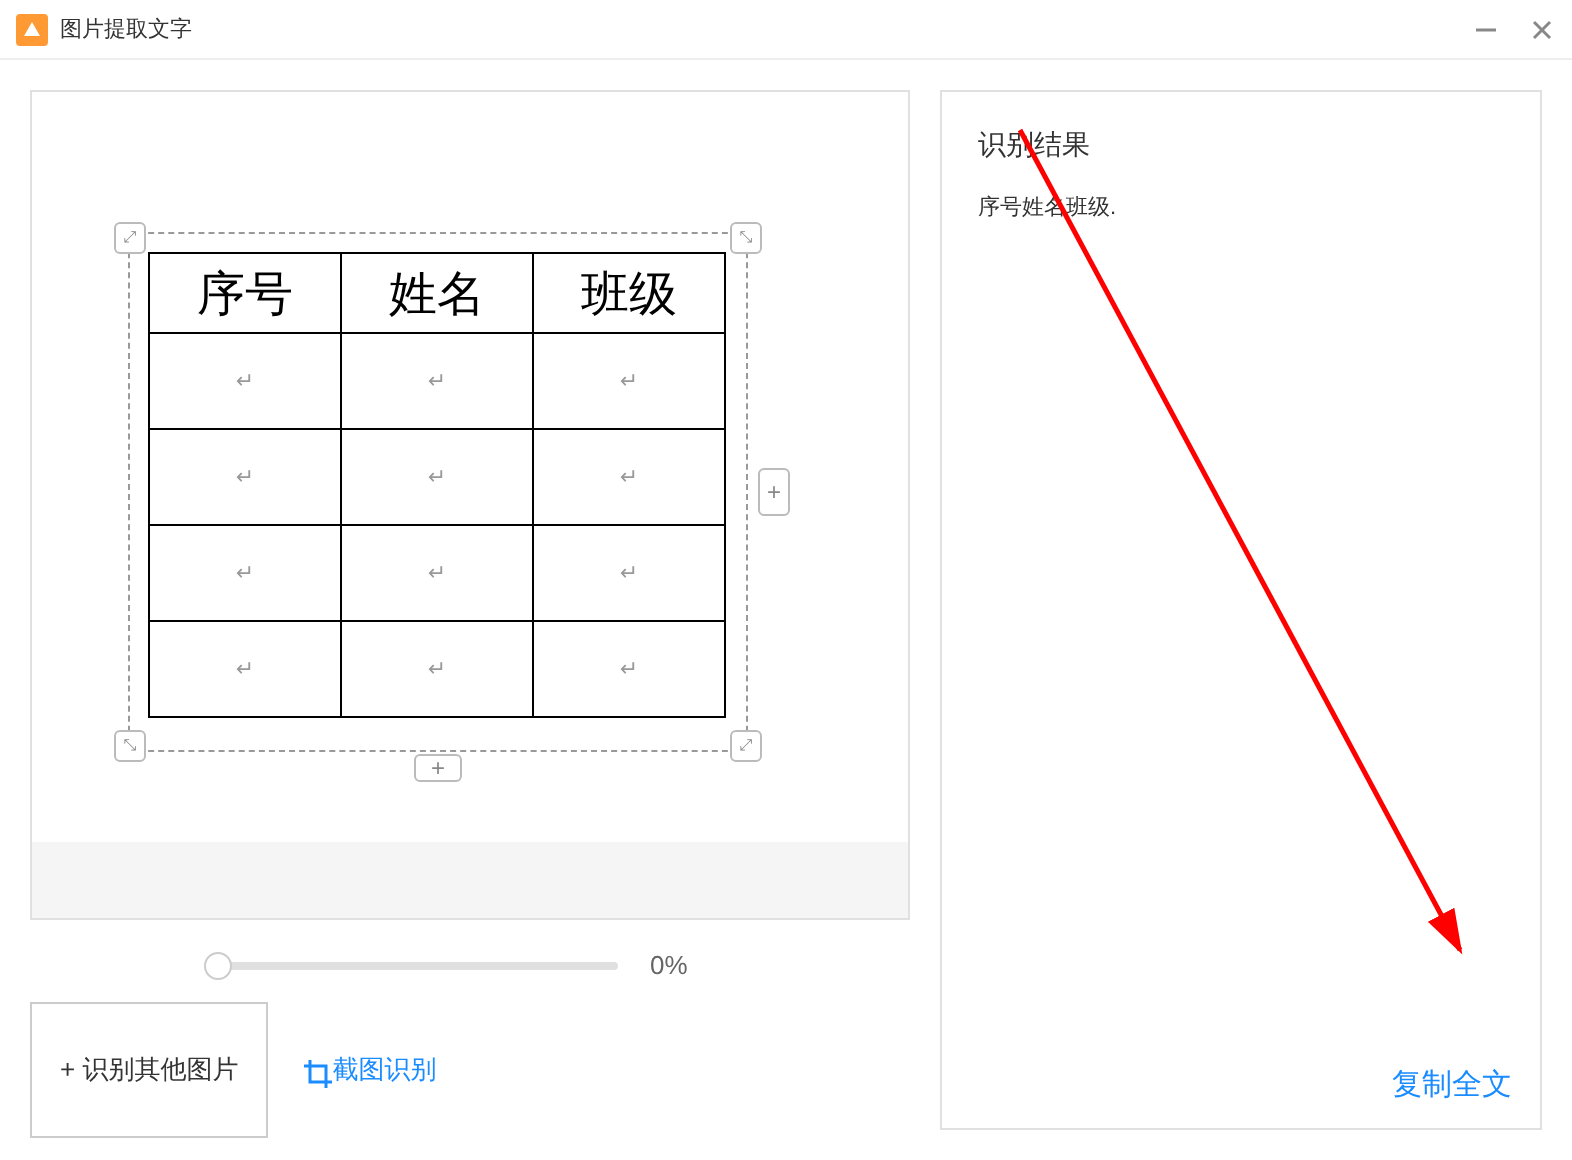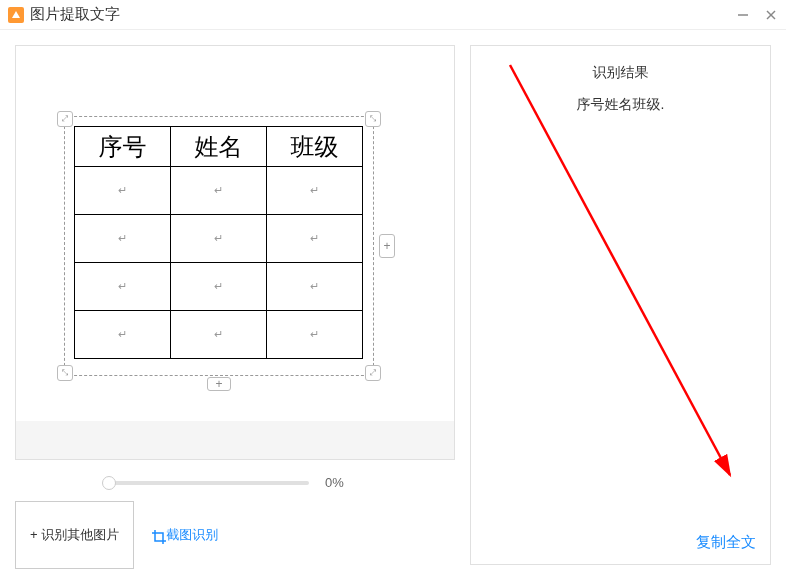--- a/index.html
+++ b/index.html
@@ -2,21 +2,21 @@
 <html><head>
   <meta charset="utf-8">
   <style>
     * { margin: 0; padding: 0; box-sizing: border-box; }
     body { font-family: "Microsoft YaHei", "PingFang SC", sans-serif; background: #f5f5f5; width: 786px; height: 580px; overflow: hidden; }
     
     .window { background: #fff; width: 100%; height: 100%; display: flex; flex-direction: column; }
     
     .titlebar { height: 30px; display: flex; align-items: center; padding: 0 8px; border-bottom: 1px solid #eee; }
     .titlebar-icon { width: 16px; height: 16px; margin-right: 6px; }
-    .titlebar-text { font-size: 15px; color: #333; flex: 1; }
+    .titlebar-text { font-size: 11px; color: #333; flex: 1; }
     .titlebar-btns { display: flex; gap: 14px; align-items: center; }
     .titlebar-btn { width: 14px; height: 14px; display: flex; align-items: center; justify-content: center; color: #888; font-size: 14px; cursor: pointer; }
     
     .main { flex: 1; display: flex; padding: 15px; gap: 15px; overflow: hidden; }
     
     .left-pane { width: 440px; display: flex; flex-direction: column; }
     .image-viewer { border: 1px solid #e0e0e0; flex: 1; display: flex; flex-direction: column; background: #fff; position: relative; }
     .image-viewer-content { flex: 1; display: flex; align-items: center; justify-content: center; padding: 10px 10px 0 10px; }
     .doc-preview { position: relative; width: 100%; height: 100%; }
     .doc-inner { position: absolute; left: 48px; top: 70px; }
@@ -39,23 +39,23 @@
     
     .slider-row { height: 45px; display: flex; align-items: center; justify-content: center; gap: 16px; }
     .slider-track { width: 200px; height: 4px; background: #e0e0e0; border-radius: 2px; position: relative; }
     .slider-thumb { position: absolute; left: 0; top: 50%; transform: translate(-50%, -50%); width: 14px; height: 14px; background: #fff; border: 1px solid #ccc; border-radius: 50%; }
     .slider-pct { font-size: 13px; color: #666; min-width: 36px; }
     
     .btn-row { height: 60px; display: flex; align-items: center; gap: 18px; padding: 0 10px 0 0; }
     .btn-outline { border: 1px solid #ccc; background: #fff; padding: 24px 14px; font-size: 13px; color: #333; cursor: pointer; }
     .btn-link { color: #1a8cff; font-size: 13px; display: flex; align-items: flex-end; gap: 0; cursor: pointer; }
     
-    .right-pane { flex: 1; border: 1px solid #e0e0e0; background: #fff; display: flex; flex-direction: column; padding: 18px; position: relative; text-align: center; }
+    .right-pane { flex: 1; border: 1px solid #e0e0e0; background: #fff; display: flex; flex-direction: column; padding: 18px; position: relative; }
     .result-title { font-size: 14px; color: #333; margin-bottom: 14px; }
-    .result-text { font-size: 14px; color: #333; flex: 1; }
+    .result-text { font-size: 11px; color: #333; flex: 1; }
     .copy-btn { position: absolute; bottom: 12px; right: 14px; color: #1a8cff; font-size: 15px; cursor: pointer; }
     
     .arrow-overlay { position: absolute; pointer-events: none; z-index: 100; }
   </style>
 </head>
 <body>
 
 <div class="window">
 
   <div class="titlebar">

